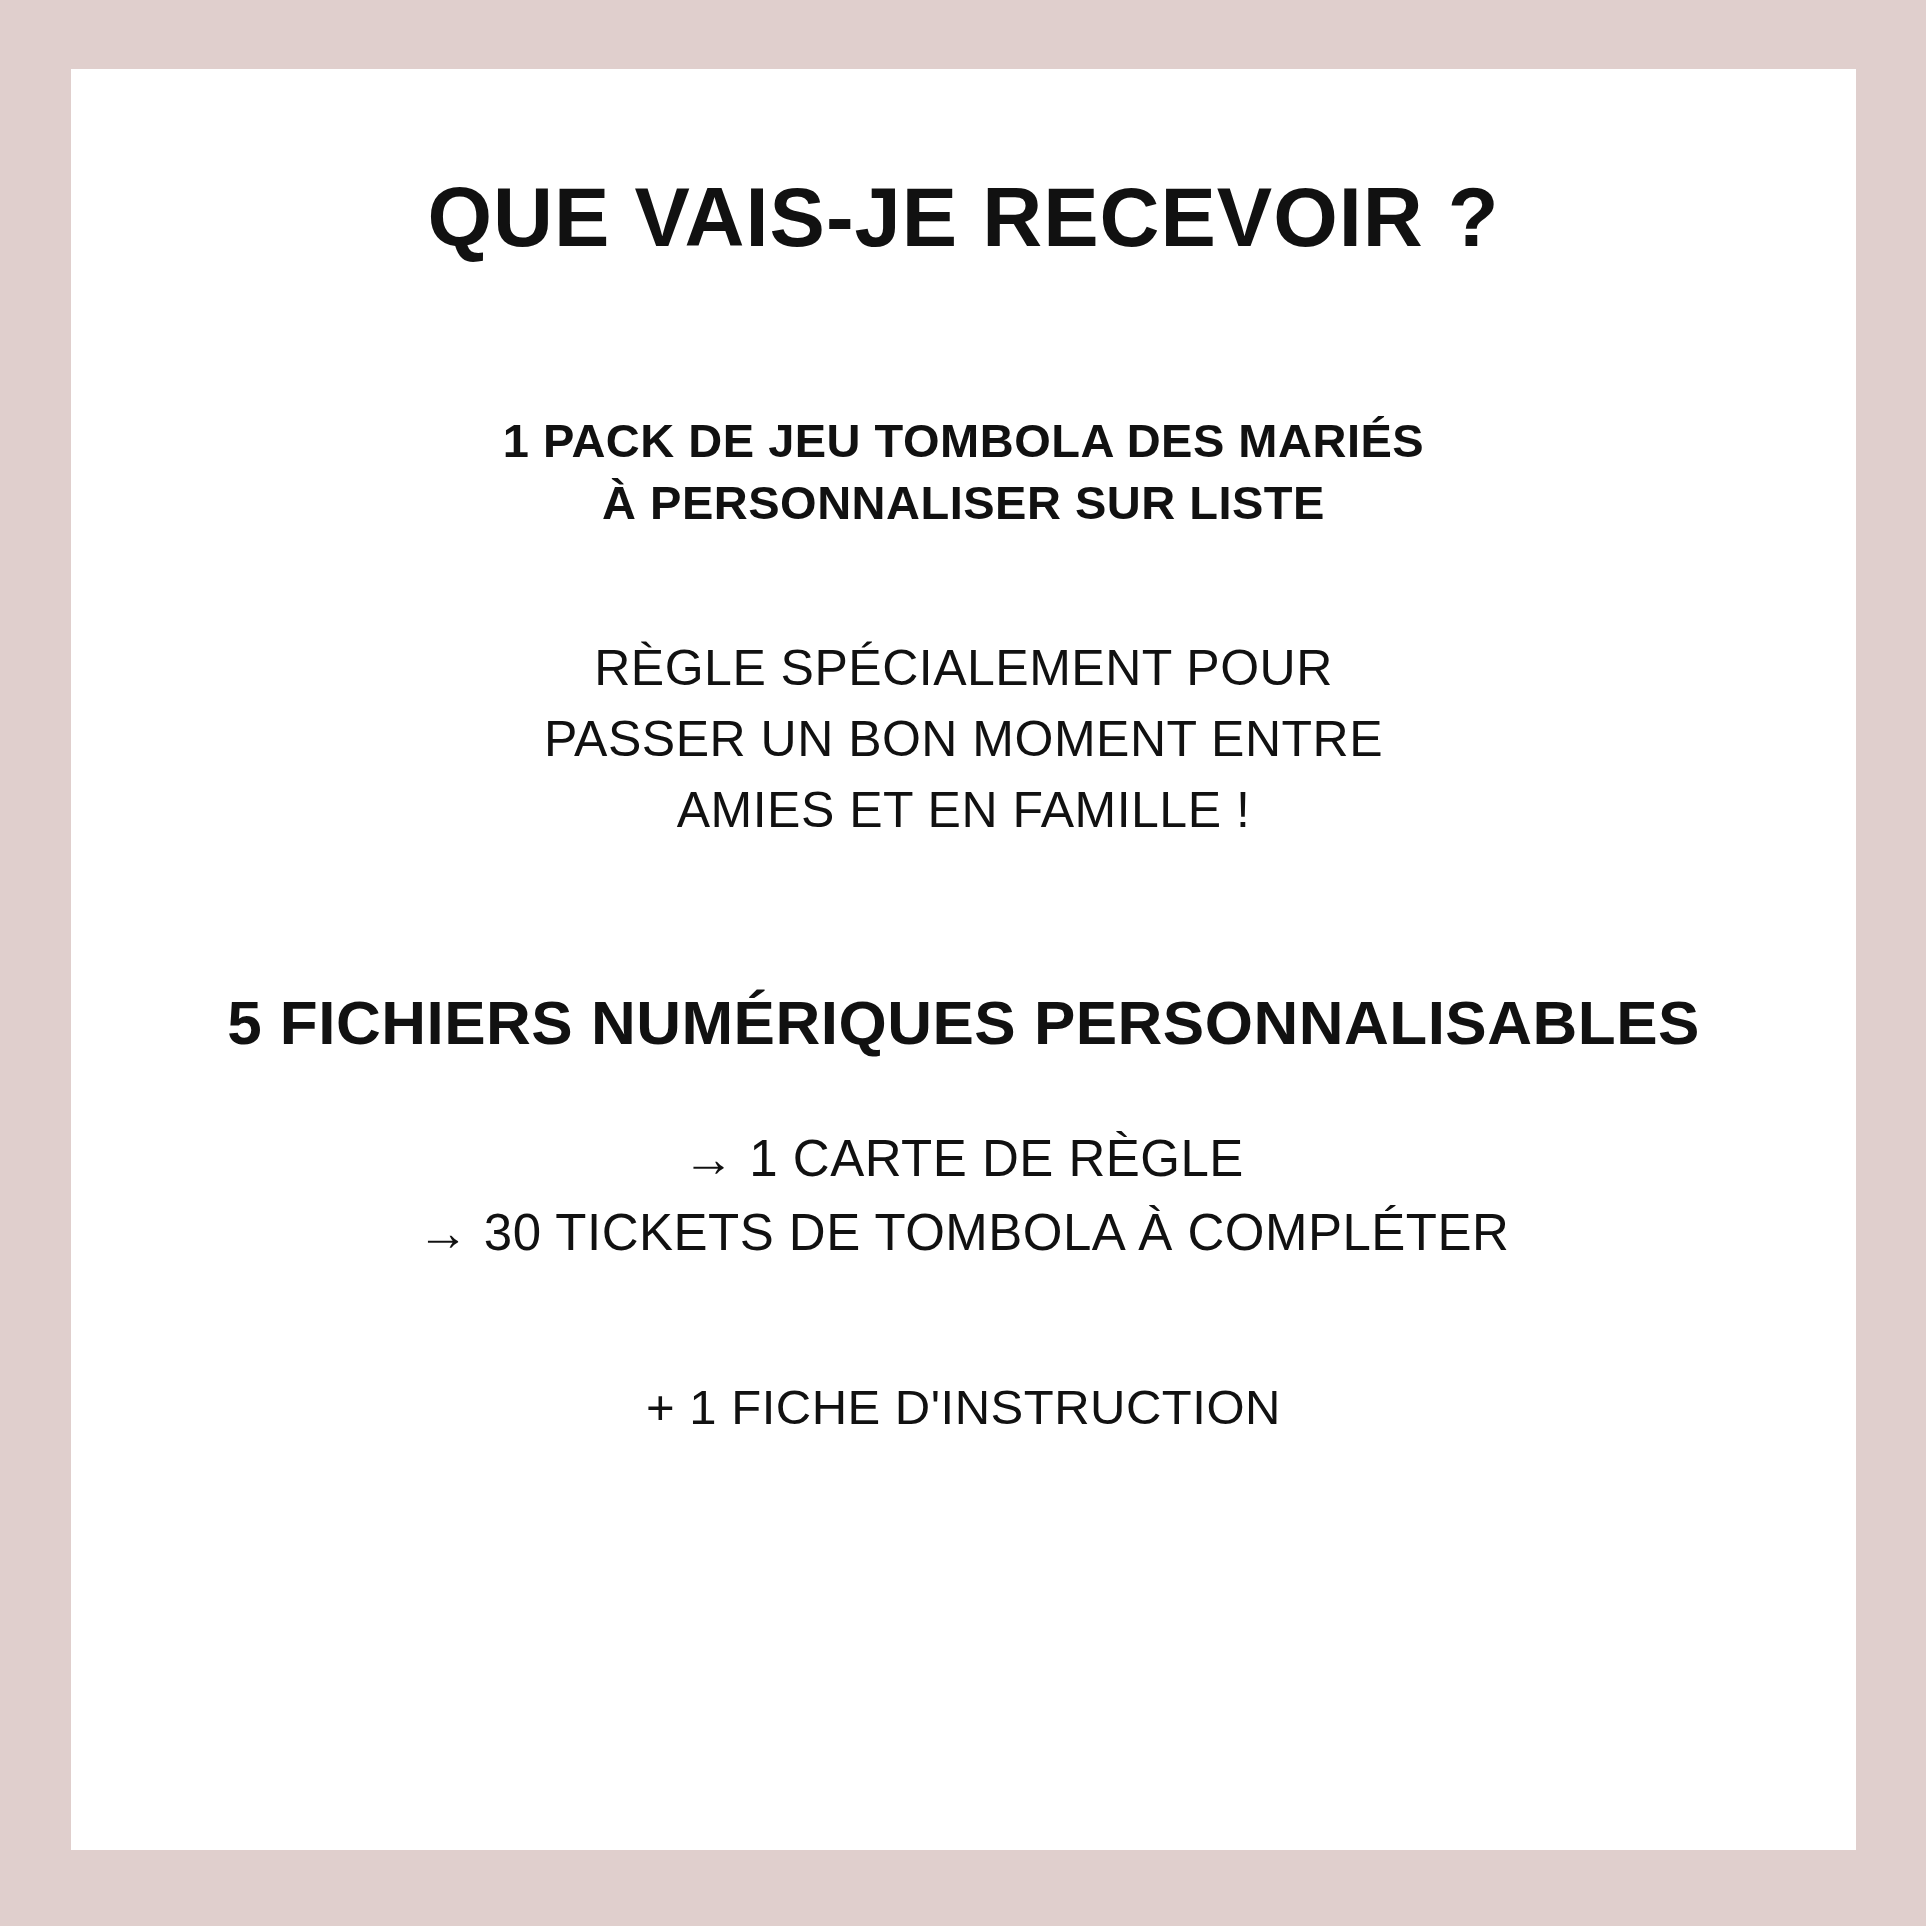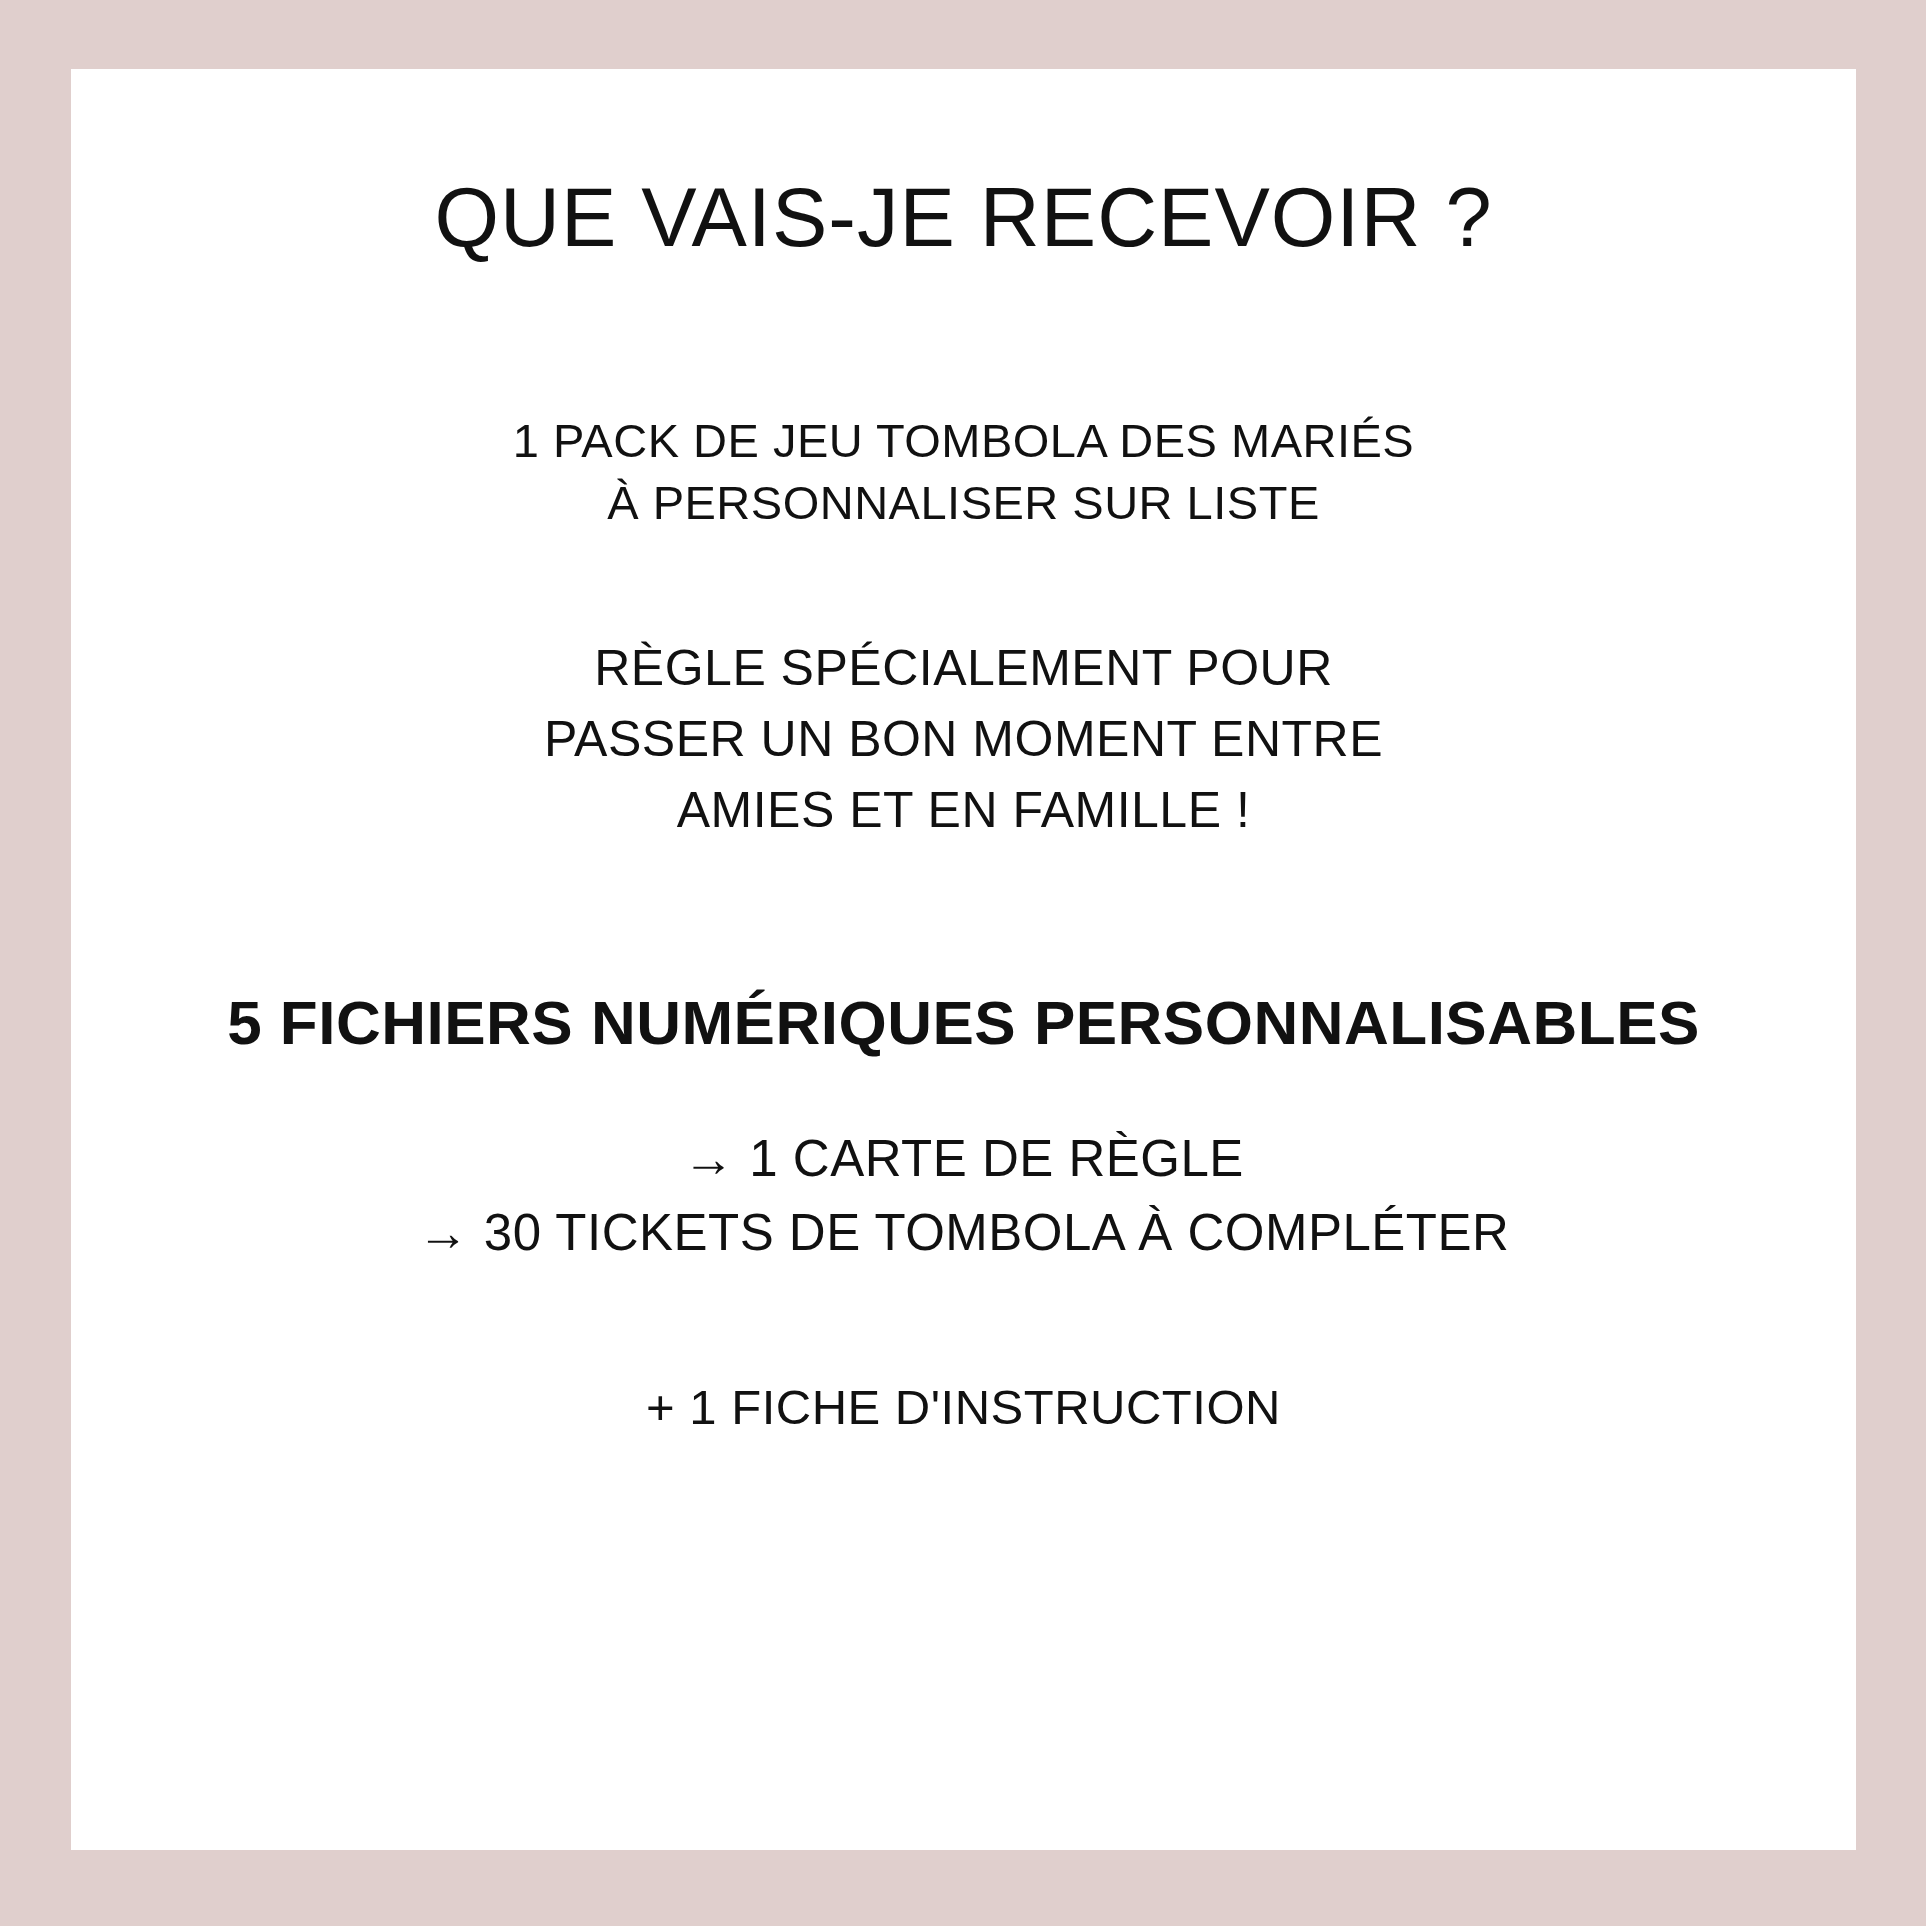--- a/index.html
+++ b/index.html
@@ -30,32 +30,32 @@
     background: #ffffff;
     box-sizing: border-box;
     padding: 59px 69px 59px 69px;
     display: flex;
     flex-direction: column;
     align-items: center;
   }
   .title {
     font-size: 83px;
     letter-spacing: 1px;
-    font-weight: 400;
+    font-weight: 700;
     text-align: center;
     margin: 44px 0 0 0;
     line-height: 1.1;
     white-space: nowrap;
   }
   .block {
     width: 100%;
     text-align: center;
   }
   .bold-line {
-    font-weight: normal;
+    font-weight: bold;
     font-size: 47px;
     letter-spacing: 0.5px;
     line-height: 1.32;
   }
   .b1 { margin-top: 147px; }
   .regular-line {
     font-weight: 400;
     font-size: 50px;
     letter-spacing: 0.5px;
     line-height: 1.42;

